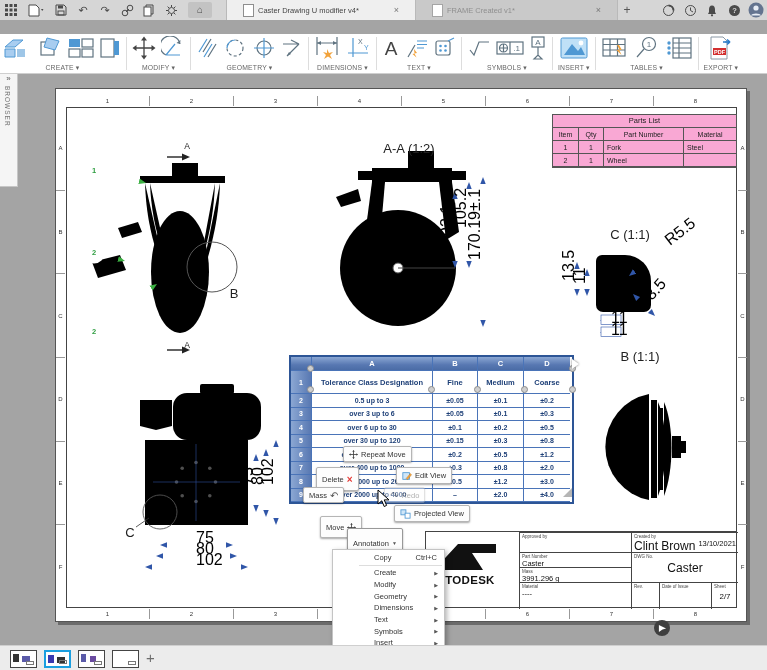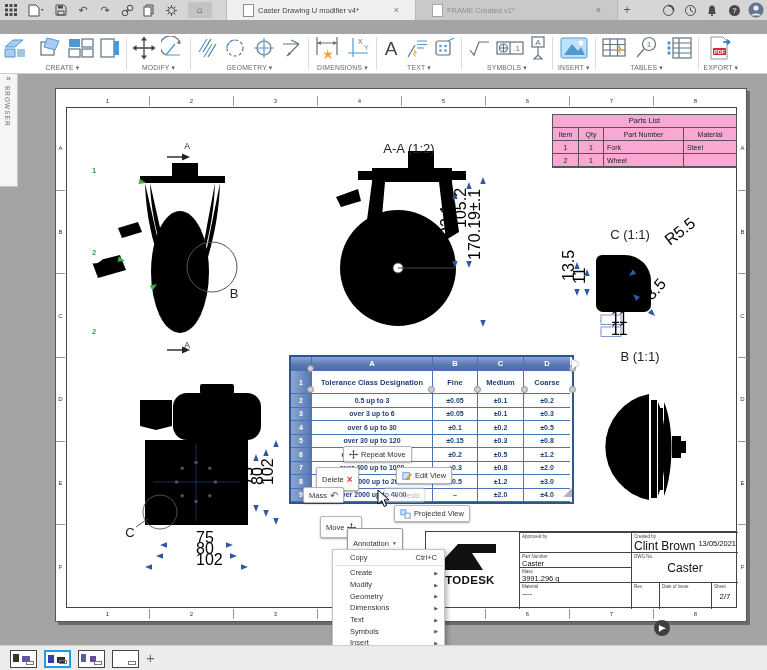--- a/index.html
+++ b/index.html
@@ -71,21 +71,21 @@
   .tri-r{width:0;height:0;border-top:5px solid transparent;border-bottom:5px solid transparent;border-left:7px solid #fff;filter:drop-shadow(0 0 1px #777);}
   .tri-c{width:0;height:0;border-left:9px solid transparent;border-bottom:9px solid #b5b5b5;}
   
   .tblock{border:1px solid #444;background:#fff;box-sizing:border-box;font-size:7px;color:#111;}
   .tb-cell{position:absolute;border-left:1px solid #444;border-top:1px solid #444;box-sizing:border-box;padding:1px 2px;overflow:hidden;}
   .tb-lab{font-size:4.5px;color:#444;display:block;line-height:5px;}
   
   .btn{display:flex;align-items:center;gap:3px;background:#fdfdfd;border:1px solid #b5b5b5;border-radius:2px;
        font-size:7.5px;color:#333;padding:0 5px;box-shadow:0 1px 2px rgba(0,0,0,.35);box-sizing:border-box;white-space:nowrap;}
   .btn .bi{display:flex;align-items:center;}
-  .menu{background:#fff;border:1px solid #c4c4c4;box-shadow:2px 2px 5px rgba(0,0,0,.3);overflow:hidden;box-sizing:border-box;}
+  .menu{background:#fff;border:1px solid #c4c4c4;box-shadow:2px 2px 5px rgba(0,0,0,.3);overflow:hidden;box-sizing:border-box;padding-left:24px;}
   .mi{height:11.7px;display:flex;align-items:center;justify-content:space-between;padding:0 6px 0 17px;font-size:7.5px;color:#333;}
   .mi .arr{font-size:5px;color:#555;}
   .msep{border-top:1px solid #ddd;margin:1px 2px;}
   .mcopy{height:14px;display:flex;align-items:center;justify-content:space-between;padding:0 7px 0 17px;font-size:7.5px;color:#333;}
   
   .botbar{left:0;top:645px;width:767px;height:25px;background:#ececec;border-top:1px solid #cfcfcf;box-sizing:border-box;}
   .thumb{position:absolute;top:4px;width:27px;height:18px;background:#fff;border:1px solid #444;box-sizing:border-box;}
   .thumb.activeT{border:2px solid #1b9fe0;}
   .thumb .m1{position:absolute;left:2px;top:3px;width:6px;height:8px;background:#333;}
   .thumb .m2{position:absolute;left:11px;top:5px;width:8px;height:6px;background:#5a5aa8;}
@@ -729,21 +729,21 @@
     <div class="tb-cell" style="left:93px;top:0;width:112px;height:20px">
         <span class="tb-lab">Approved by</span>
       </div>
     <div class="tb-cell" style="left:93px;top:20px;width:112px;height:15px"><span class="tb-lab">Part Number</span><span style="font-size:7.5px">Caster</span></div>
     <div class="tb-cell" style="left:93px;top:35px;width:112px;height:15px"><span class="tb-lab">Mass</span><span style="font-size:7.5px">3991.296 g</span></div>
     <div class="tb-cell" style="left:93px;top:50px;width:112px;height:27px"><span class="tb-lab">Material</span><span style="font-size:7.5px">----</span></div>
 
     <div class="tb-cell" style="left:205px;top:0;width:107px;height:20px">
       <span class="tb-lab">Created by</span>
       <span style="font-size:12px;float:left">Clint Brown</span>
-      <span style="font-size:7.5px;float:right">13/05/2021</span>
+      <span style="font-size:7.5px;float:right">13/10/2021</span>
     </div>
     <div class="tb-cell" style="left:205px;top:20px;width:107px;height:30px">
       <span class="tb-lab">DWG No.</span>
       <div style="font-size:12px;text-align:center;margin-top:2px">Caster</div>
     </div>
     <div class="tb-cell" style="left:205px;top:50px;width:28px;height:27px">
         <span class="tb-lab">Rev.</span>
       </div>
     <div class="tb-cell" style="left:233px;top:50px;width:52px;height:27px">
         <span class="tb-lab">Date of Issue</span>

